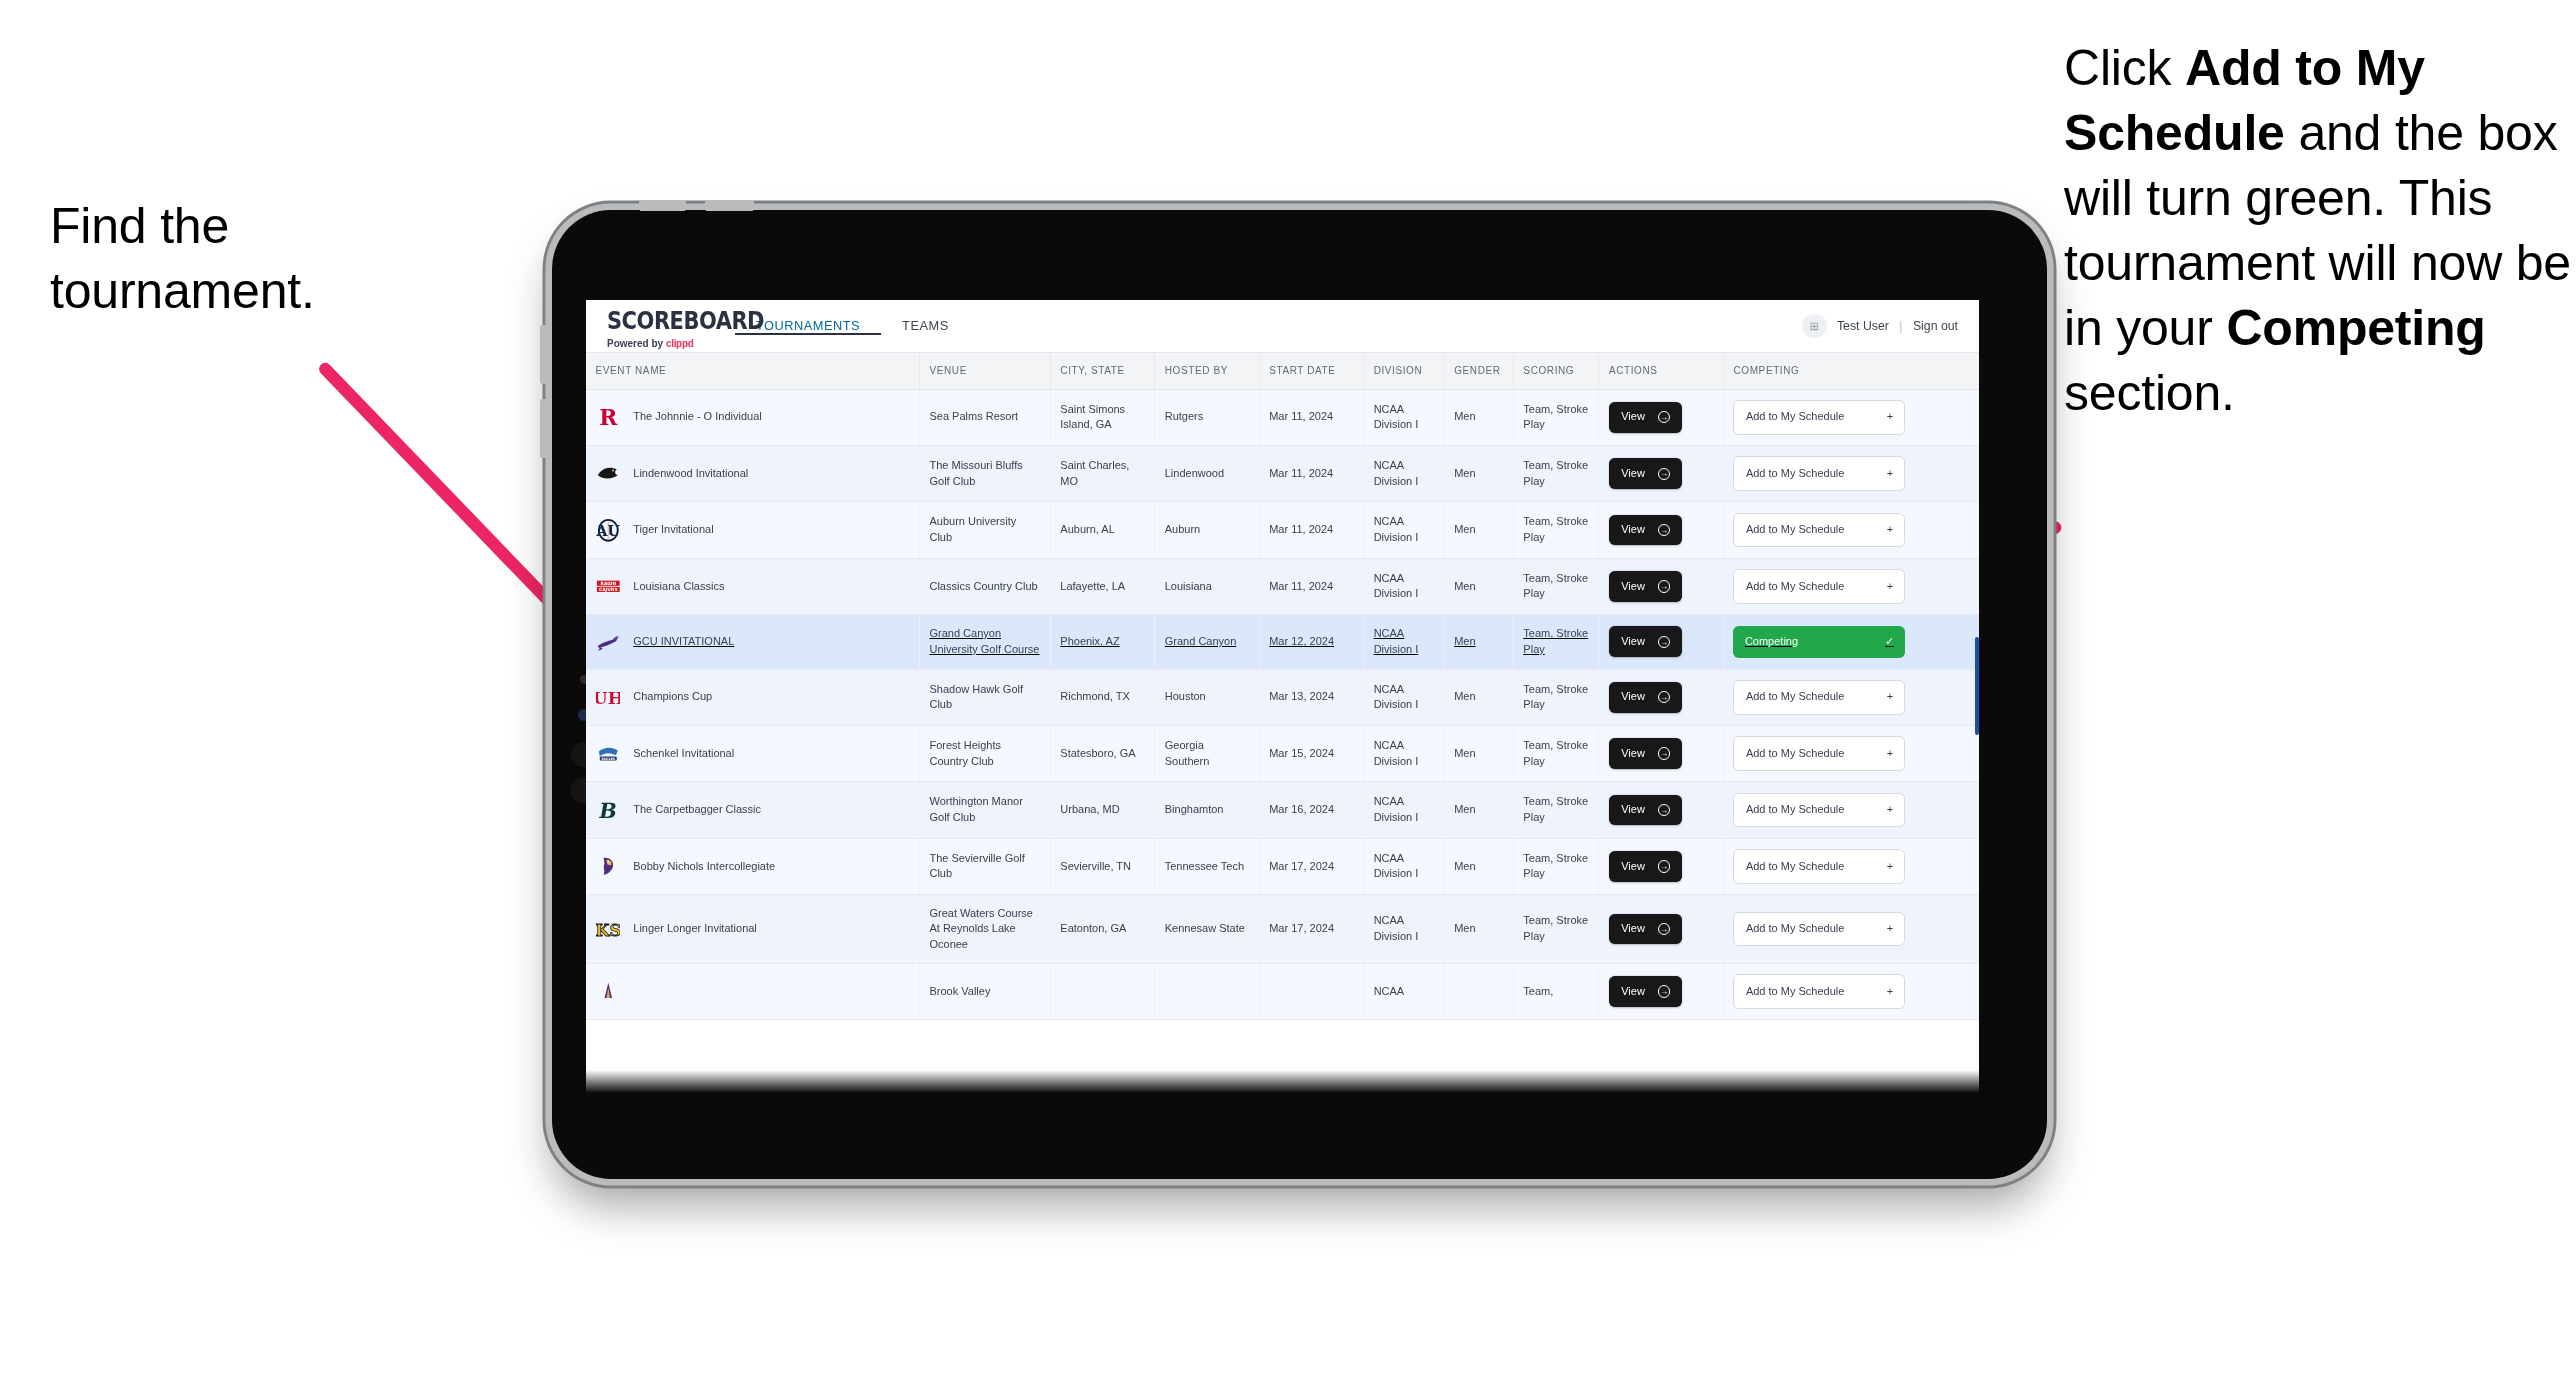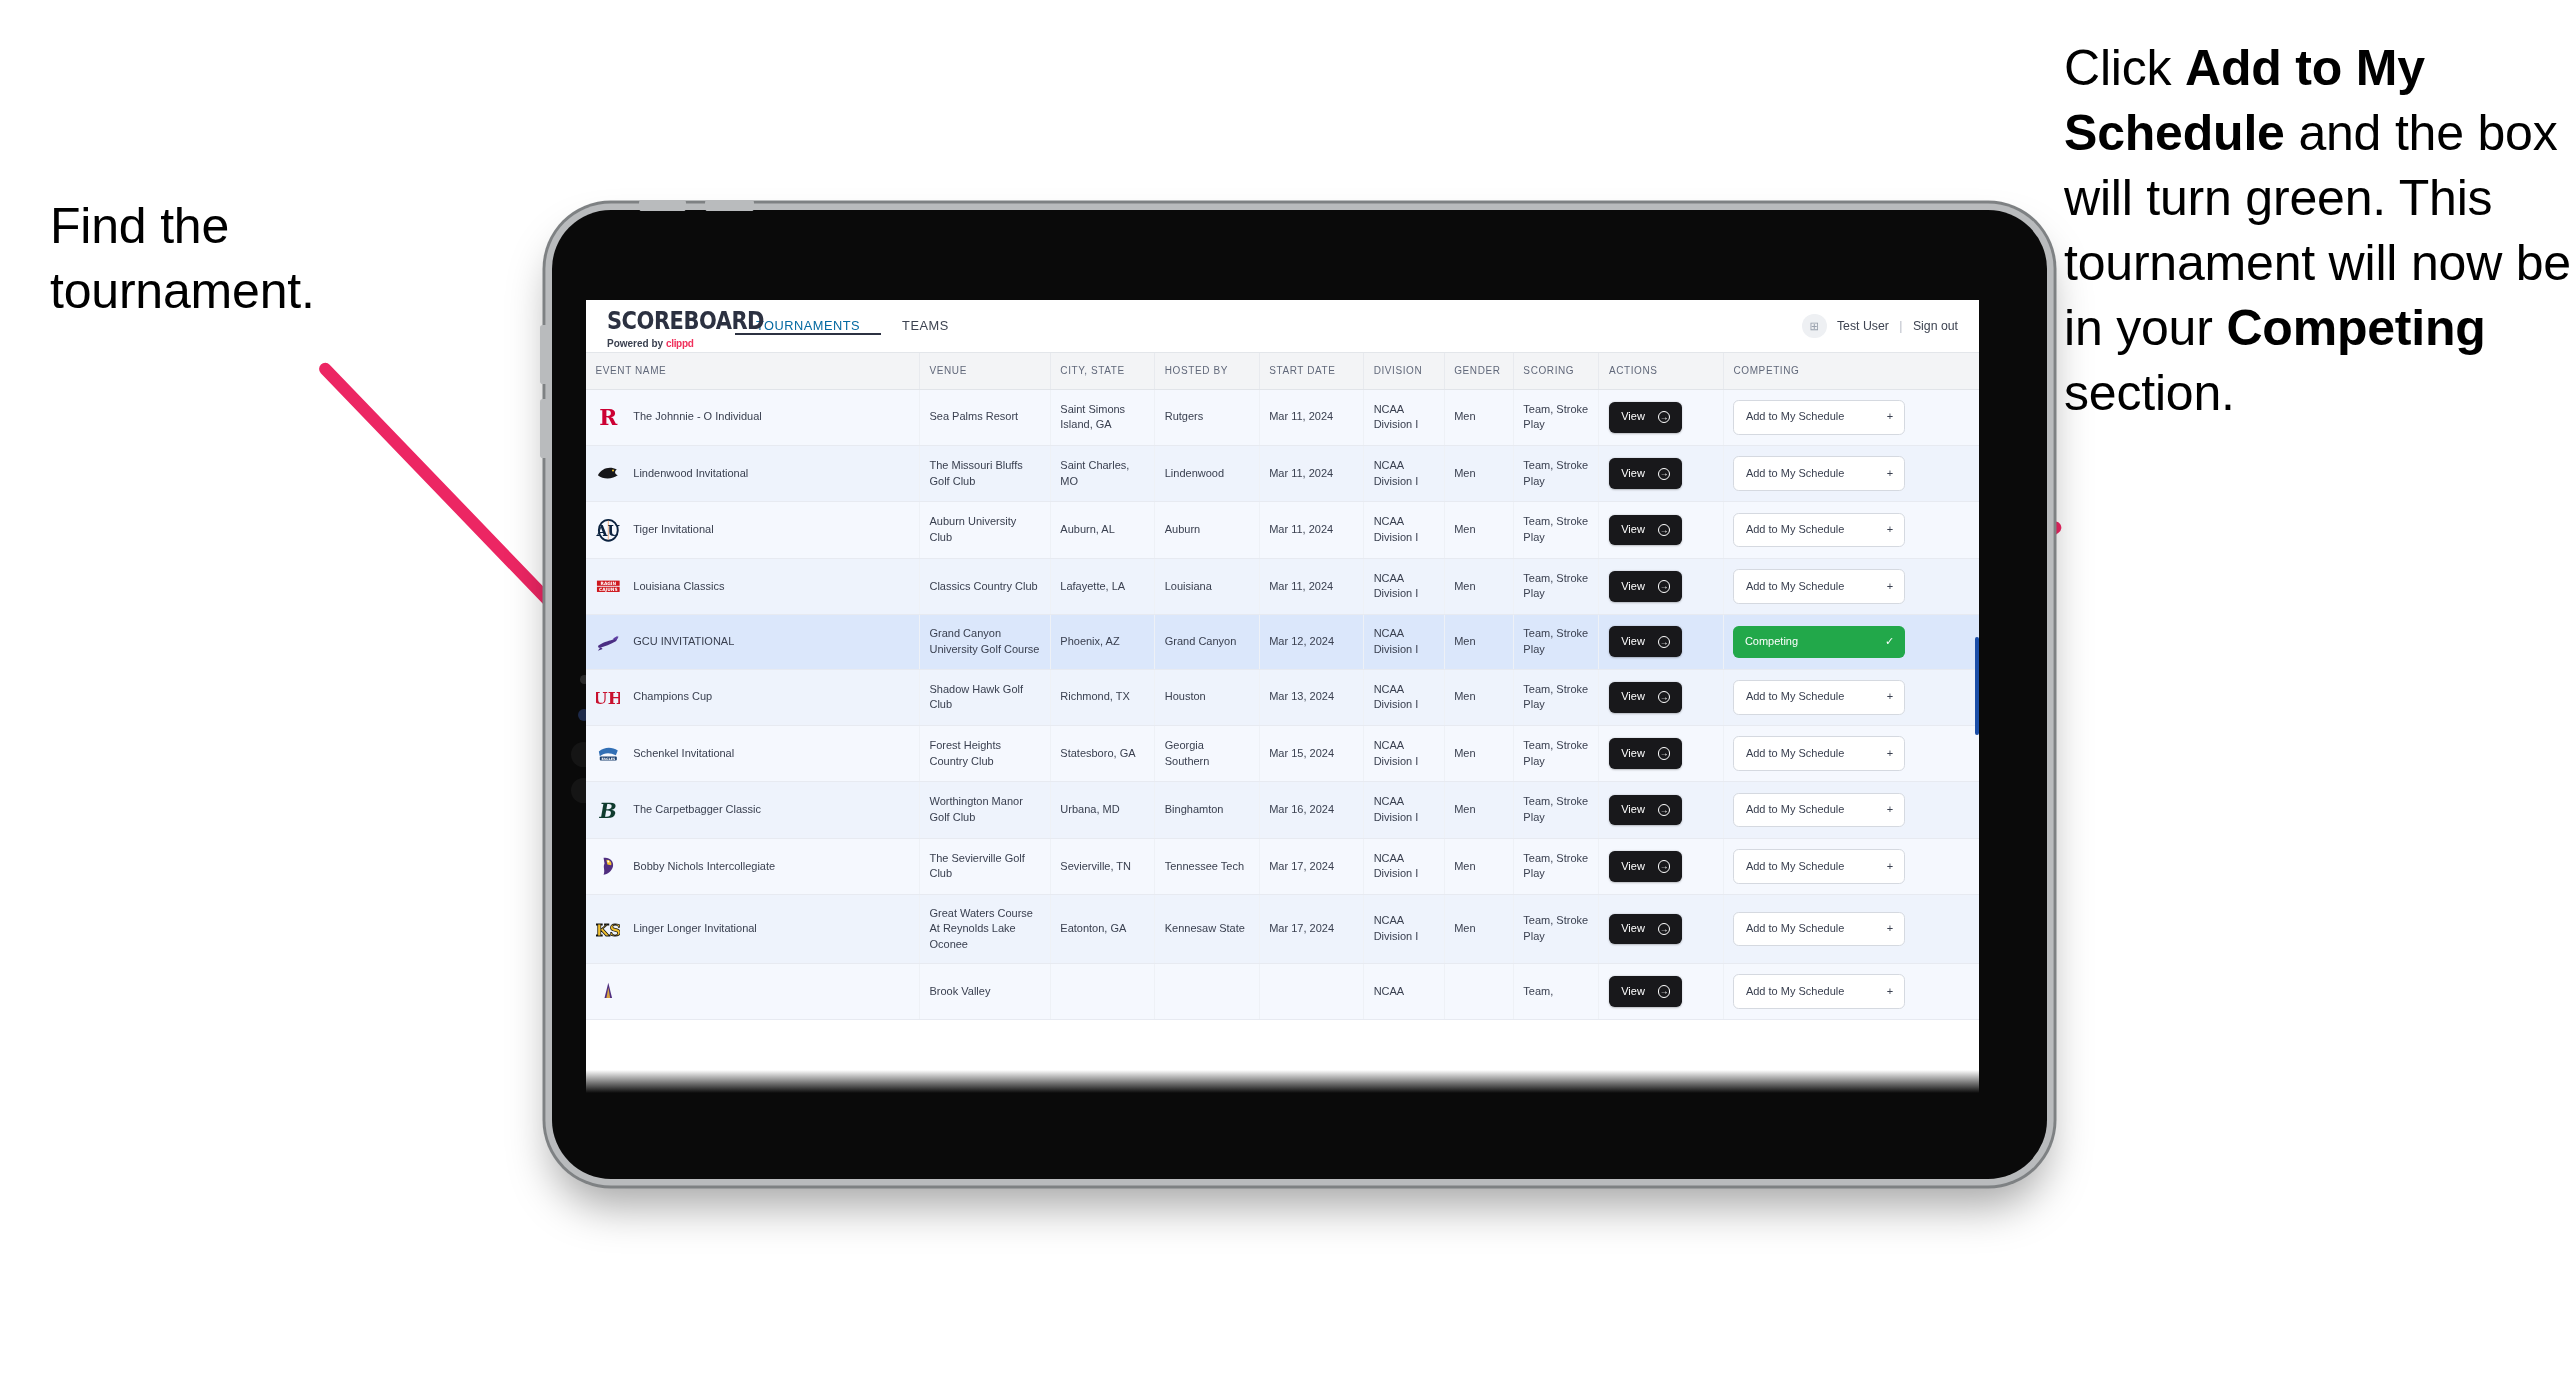--- a/index.html
+++ b/index.html
@@ -107,21 +107,21 @@
   }
   thead th:last-child { border-right: none; }
   tbody td {
     font-size: 11px; color: #3a4050; padding: 10.4px 9.5px;
     border-bottom: 0.9px solid #e7eaf1; border-right: 0.9px solid #eef1f6;
     vertical-align: middle; line-height: 1.42;
   }
   tbody td:last-child { border-right: none; }
   tbody tr { background: #f5f8fe; }
   tbody tr.alt { background: #eef3fc; }
-  tbody tr.selected { background: #dbe7fb; }
+  tbody tr.selected { background: #dbe7fb; text-decoration: underline; }
 
   .evcell { display: flex; align-items: center; gap: 13.2px; }
   .logo { width: 24.6px; height: 24.6px; flex: none; position: relative; }
   .logo svg, .logo div { display: block; }
 
   .btn-view {
     display: inline-flex; align-items: center; gap: 13px;
     background: #18181b; color: #fff; border-radius: 5.7px;
     font-size: 11px; padding: 7.6px 12.3px; cursor: pointer;
     box-shadow: 0 0.9px 1.9px rgba(0,0,0,.25);

